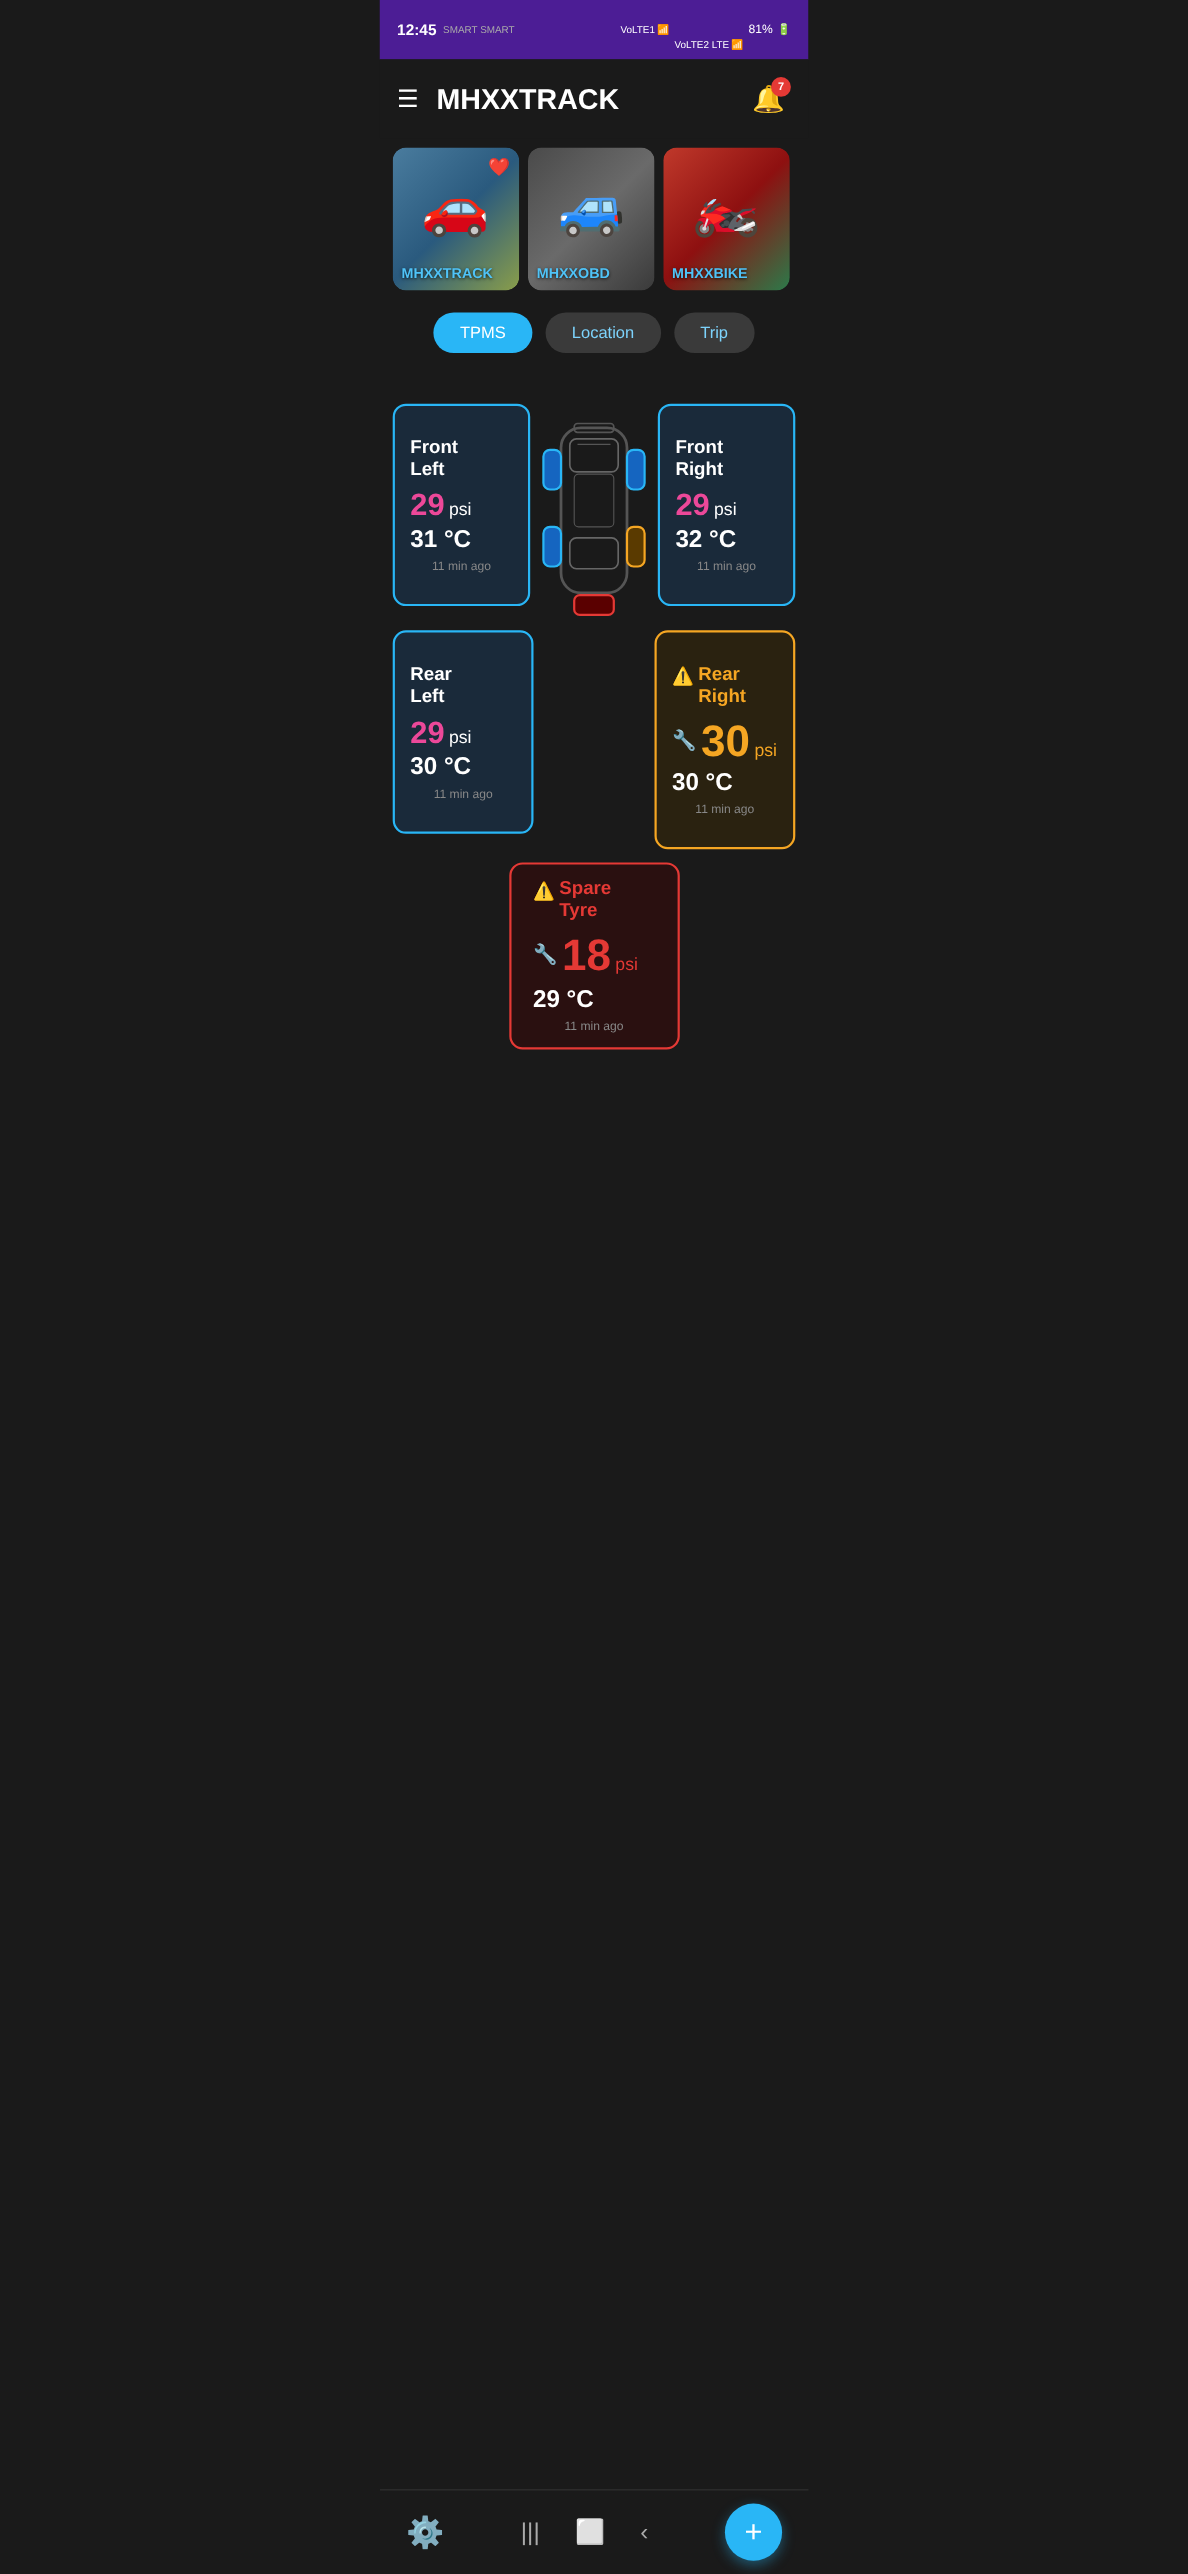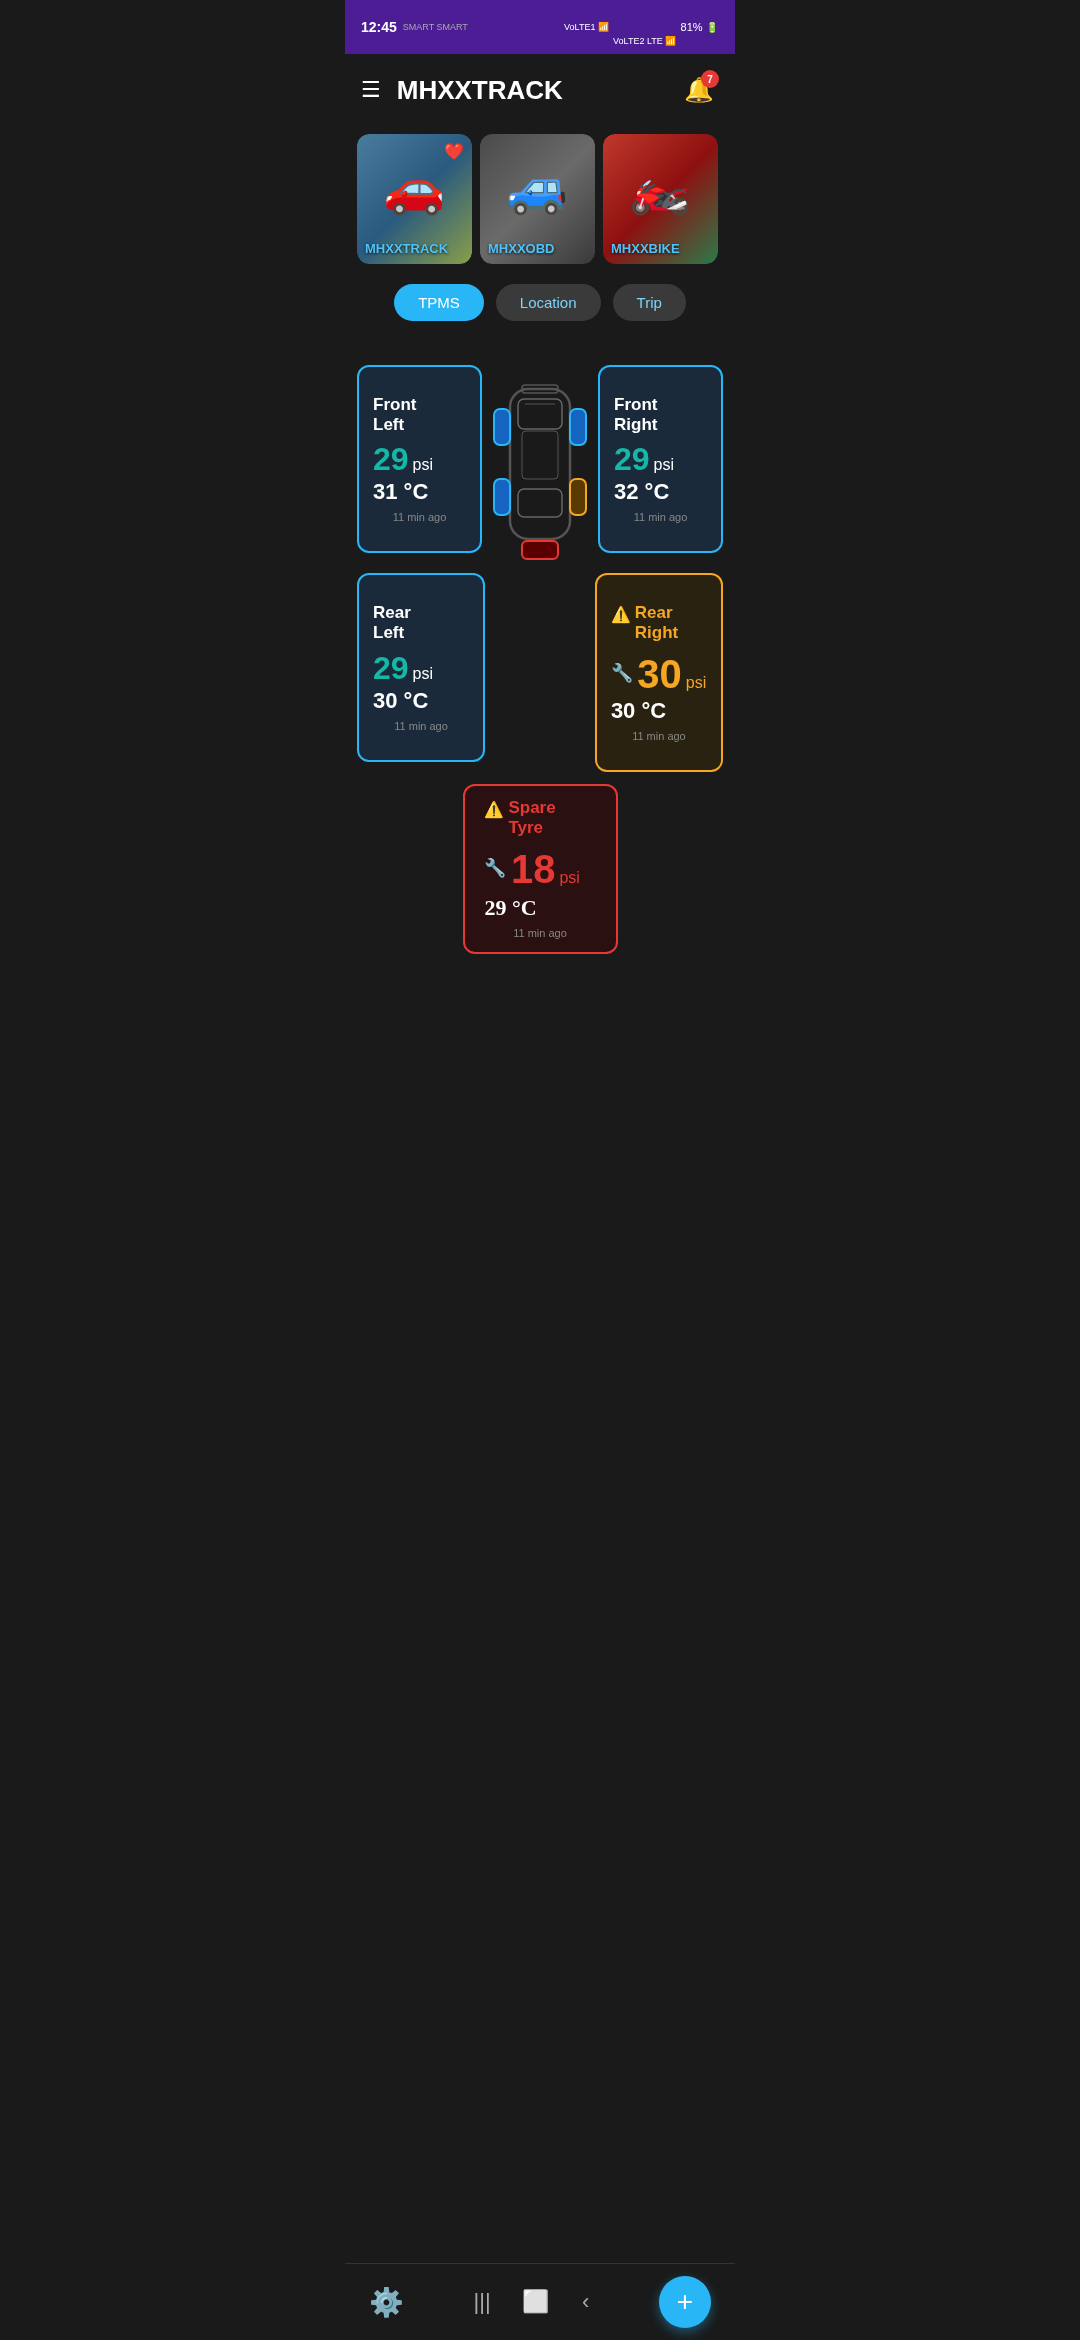--- a/index.html
+++ b/index.html
@@ -182,23 +182,23 @@
     .warning-icon-yellow { color: #f5a623; }
     .warning-icon-red { color: #e53935; }
 
     .tire-psi-row {
       display: flex;
       align-items: baseline;
       gap: 4px;
       margin-top: 2px;
     }
     .tire-psi-num {
-      font-size: 32px;
+      font-size: 28px;
       font-weight: bold;
-      color: #14b8a6;
+      color: #ec4899;
       line-height: 1;
     }
     .tire-psi-num-warning { color: #f5a623; font-size: 40px; }
     .tire-psi-num-danger { color: #e53935; font-size: 40px; }
     .tire-psi-unit {
       font-size: 16px;
       color: #fff;
       font-weight: 500;
     }
     .tire-psi-unit-warning { color: #f5a623; }
@@ -435,21 +435,21 @@
         <span class="warning-icon warning-icon-red">⚠️</span>
         <span class="tire-name tire-name-danger">Spare<br>Tyre</span>
       </div>
       <div class="tire-sensor-row">
         <span class="sensor-icon sensor-icon-danger">🔧</span>
         <div class="tire-psi-row">
           <span class="tire-psi-num tire-psi-num-danger">18</span>
           <span class="tire-psi-unit tire-psi-unit-danger">psi</span>
         </div>
       </div>
-      <span class="tire-temp" style="color:#fff;font-size:22px;margin-top:4px;font-family:Liberation Serif, serif;">29 °C</span>
+      <span class="tire-temp" style="color:#fff;font-size:22px;margin-top:4px;">29 °C</span>
       <span class="tire-time" style="width:100%;">11 min ago</span>
     </div>
   </div>
 
 </div>
 
 <div style="height: 80px;"></div>
 
 <div class="bottom-bar">
   <span class="engine-icon">⚙️</span>

